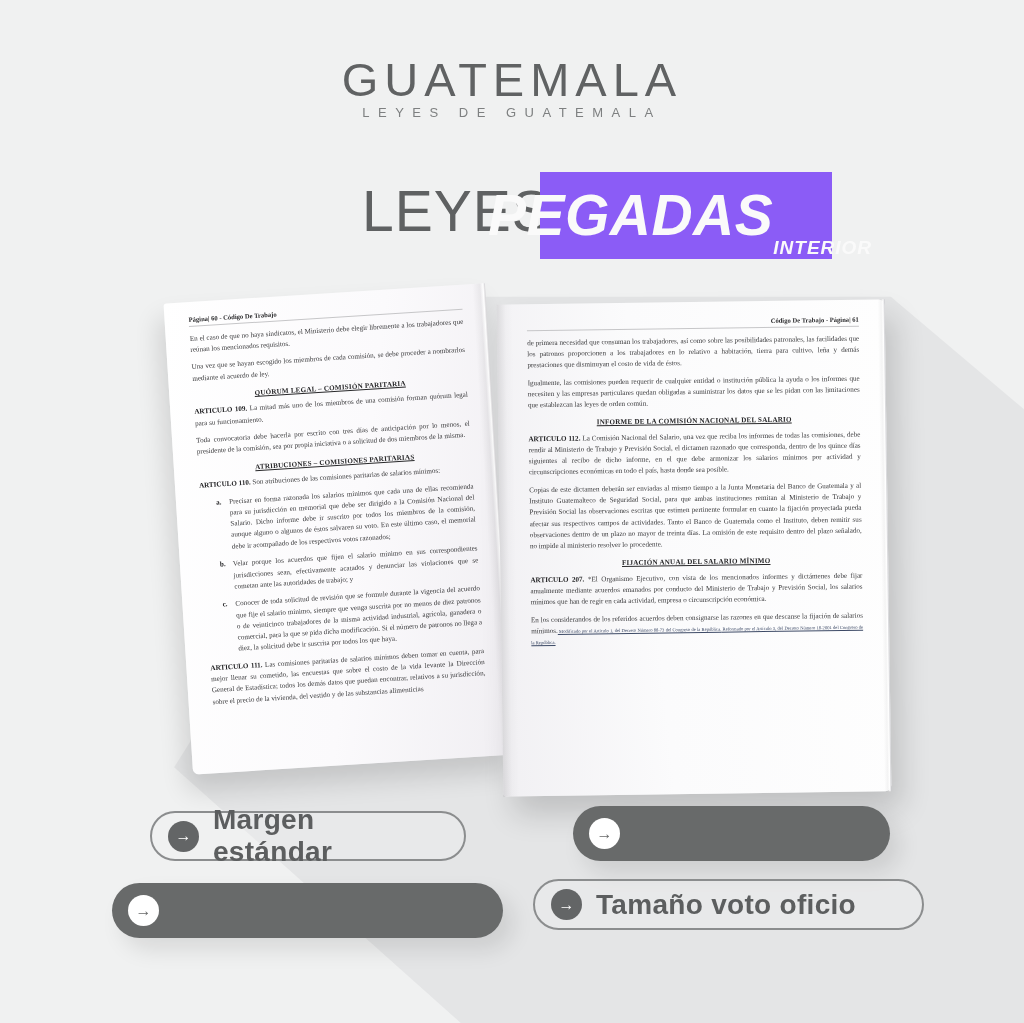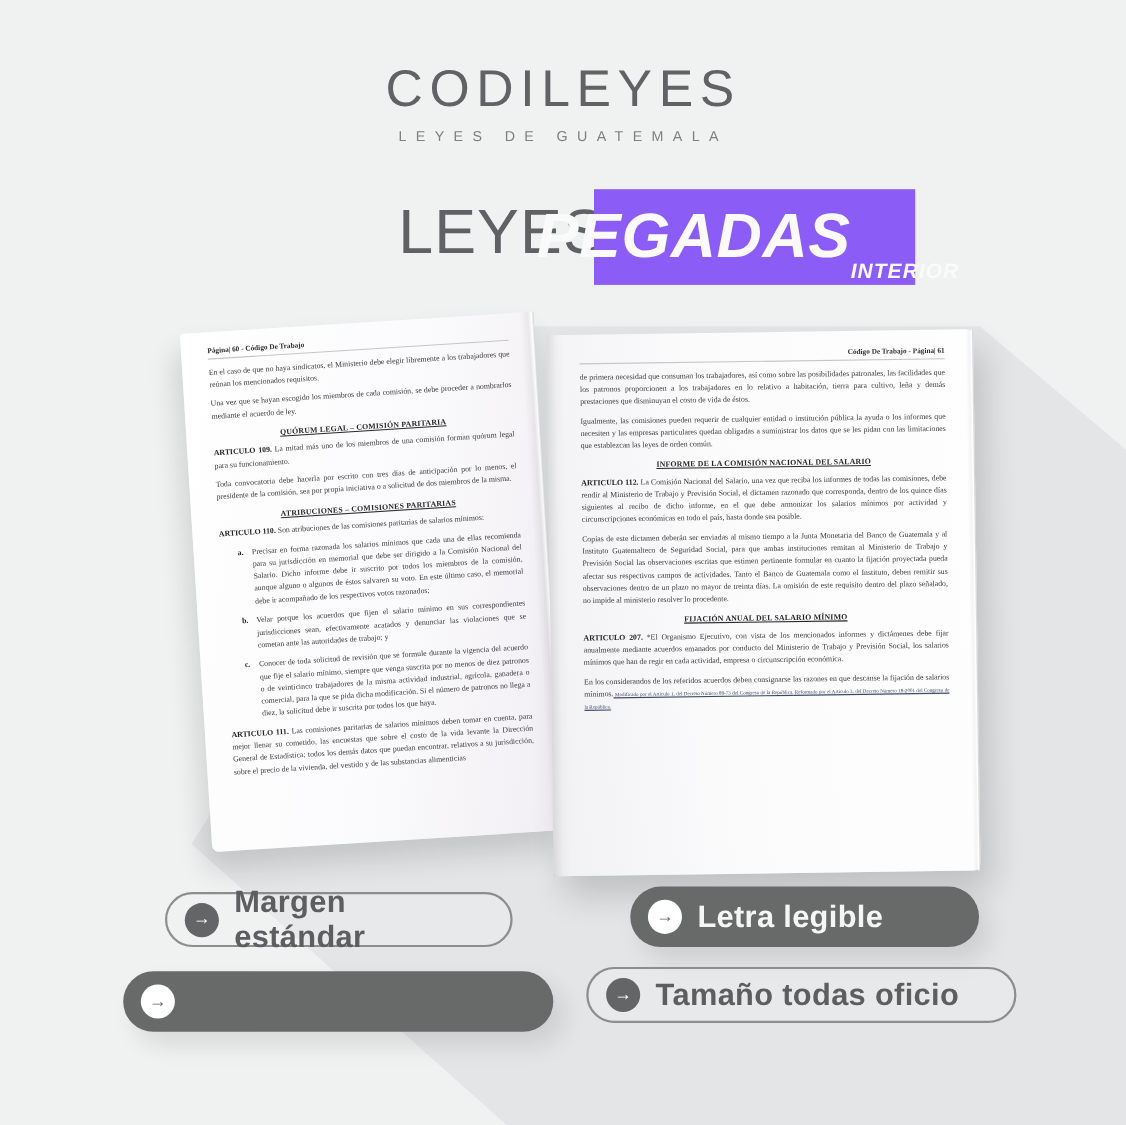--- a/index.html
+++ b/index.html
@@ -13,21 +13,21 @@
     background:#e4e5e6;
     clip-path:polygon(17% 75%, 46% 29%, 87% 29%, 100% 40%, 100% 100%, 45% 100%);
     z-index:0;
   }
   
   .brand{position:absolute;top:56px;left:0;width:100%;text-align:center;z-index:2;}
   .brand-name{
     font-size:47px;font-weight:300;color:#606263;letter-spacing:6px;line-height:1;
   }
   .brand-tagline{
-    margin-top:13px;font-size:13px;color:#7e8081;letter-spacing:8.5px;font-weight:400;
+    margin-top:2px;font-size:13px;color:#7e8081;letter-spacing:8.5px;font-weight:400;
   }
   
   .banner{position:absolute;top:0;left:0;width:100%;height:0;z-index:2;}
   .banner-word{
     position:absolute;left:362px;top:184px;font-size:57px;font-weight:400;
     color:#5f6162;letter-spacing:1px;line-height:0.95;text-align:center;
   }
   .banner-box{
     position:absolute;left:540px;top:172px;width:292px;height:87px;
     background:#8b5cf6;display:flex;flex-direction:row;align-items:center;justify-content:center;font-style:italic;
@@ -121,21 +121,21 @@
     flex:1;text-align:left;font-size:28px;font-weight:700;letter-spacing:0.3px;
     margin-right:20px;
   }
 </style>
 </head>
 <body>
 
 <div class="bg-shade"></div>
 
 <header class="brand">
-  <div class="brand-name">CODILEYES</div>
+  <div class="brand-name">GUATEMALA</div>
   <div class="brand-tagline">LEYES DE GUATEMALA</div>
 </header>
 
 <div class="banner">
   <span class="banner-word">LEYES</span>
   <div class="banner-box">
     <span class="banner-word-boxed">PEGADAS</span>
     <span class="banner-sub">INTERIOR</span>
   </div>
 </div>
@@ -184,25 +184,24 @@
 <div class="badge b1 outline">
   <span class="badge-circle">
       <span>→</span>
     </span>
   <span class="badge-label">Margen estándar</span>
 </div>
 <div class="badge b2 filled">
   <span class="badge-circle">
       <span>→</span>
     </span>
-  <span class="badge-label">Letra legible</span>
 </div>
 <div class="badge b3 filled">
   <span class="badge-circle">
       <span>→</span>
     </span>
 </div>
 <div class="badge b4 outline">
   <span class="badge-circle">
       <span>→</span>
     </span>
-  <span class="badge-label">Tamaño todas oficio</span>
+  <span class="badge-label">Tamaño voto oficio</span>
 </div>
 
 </body></html>

